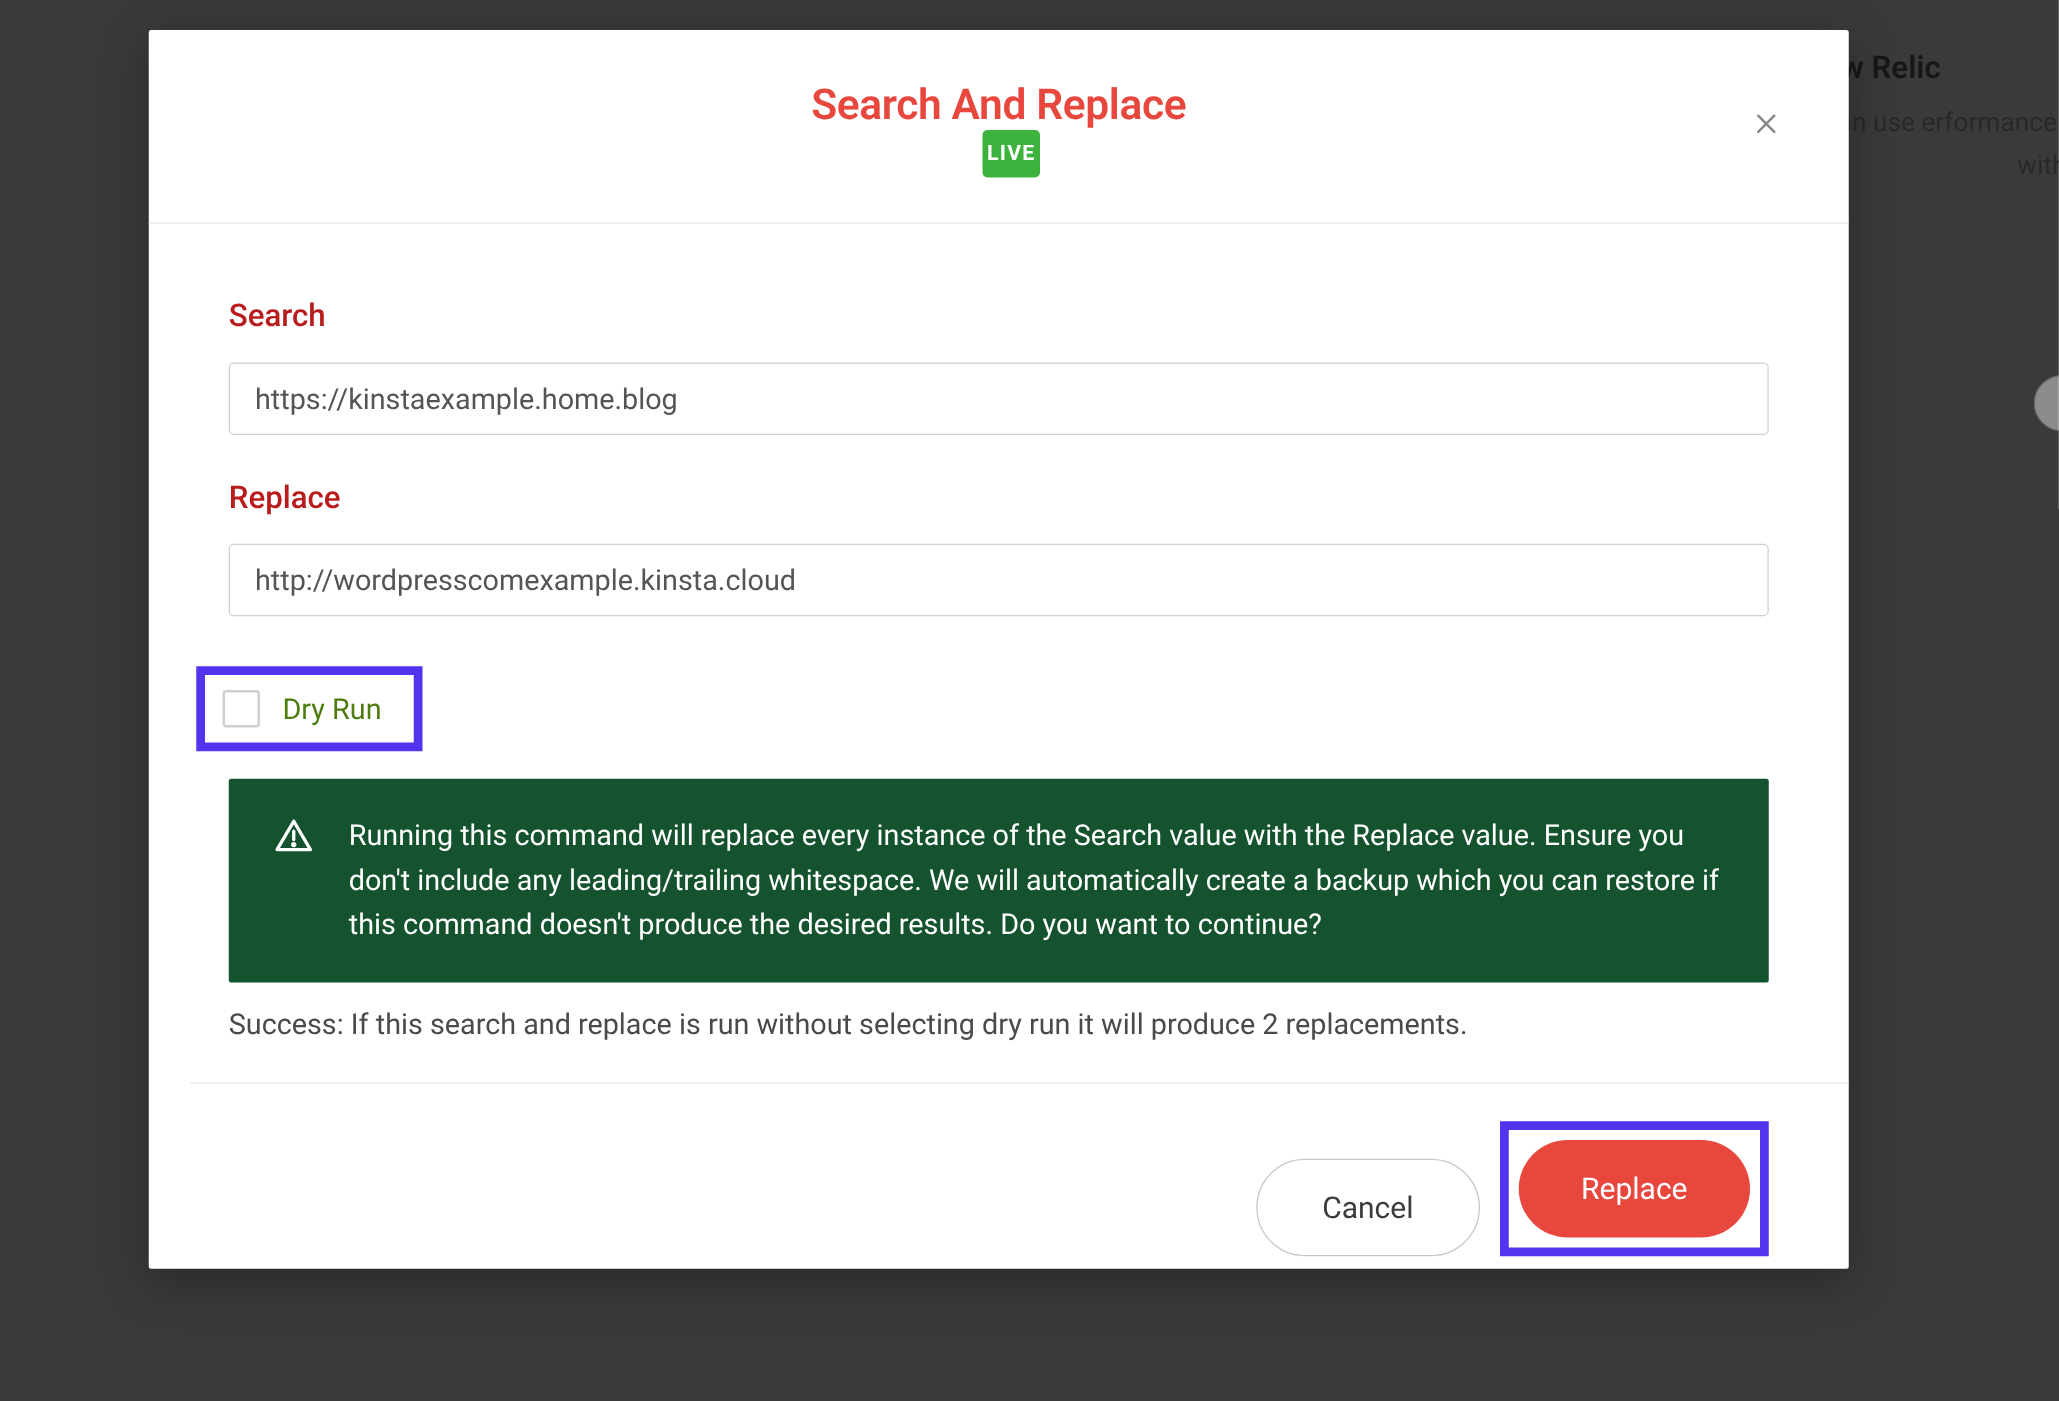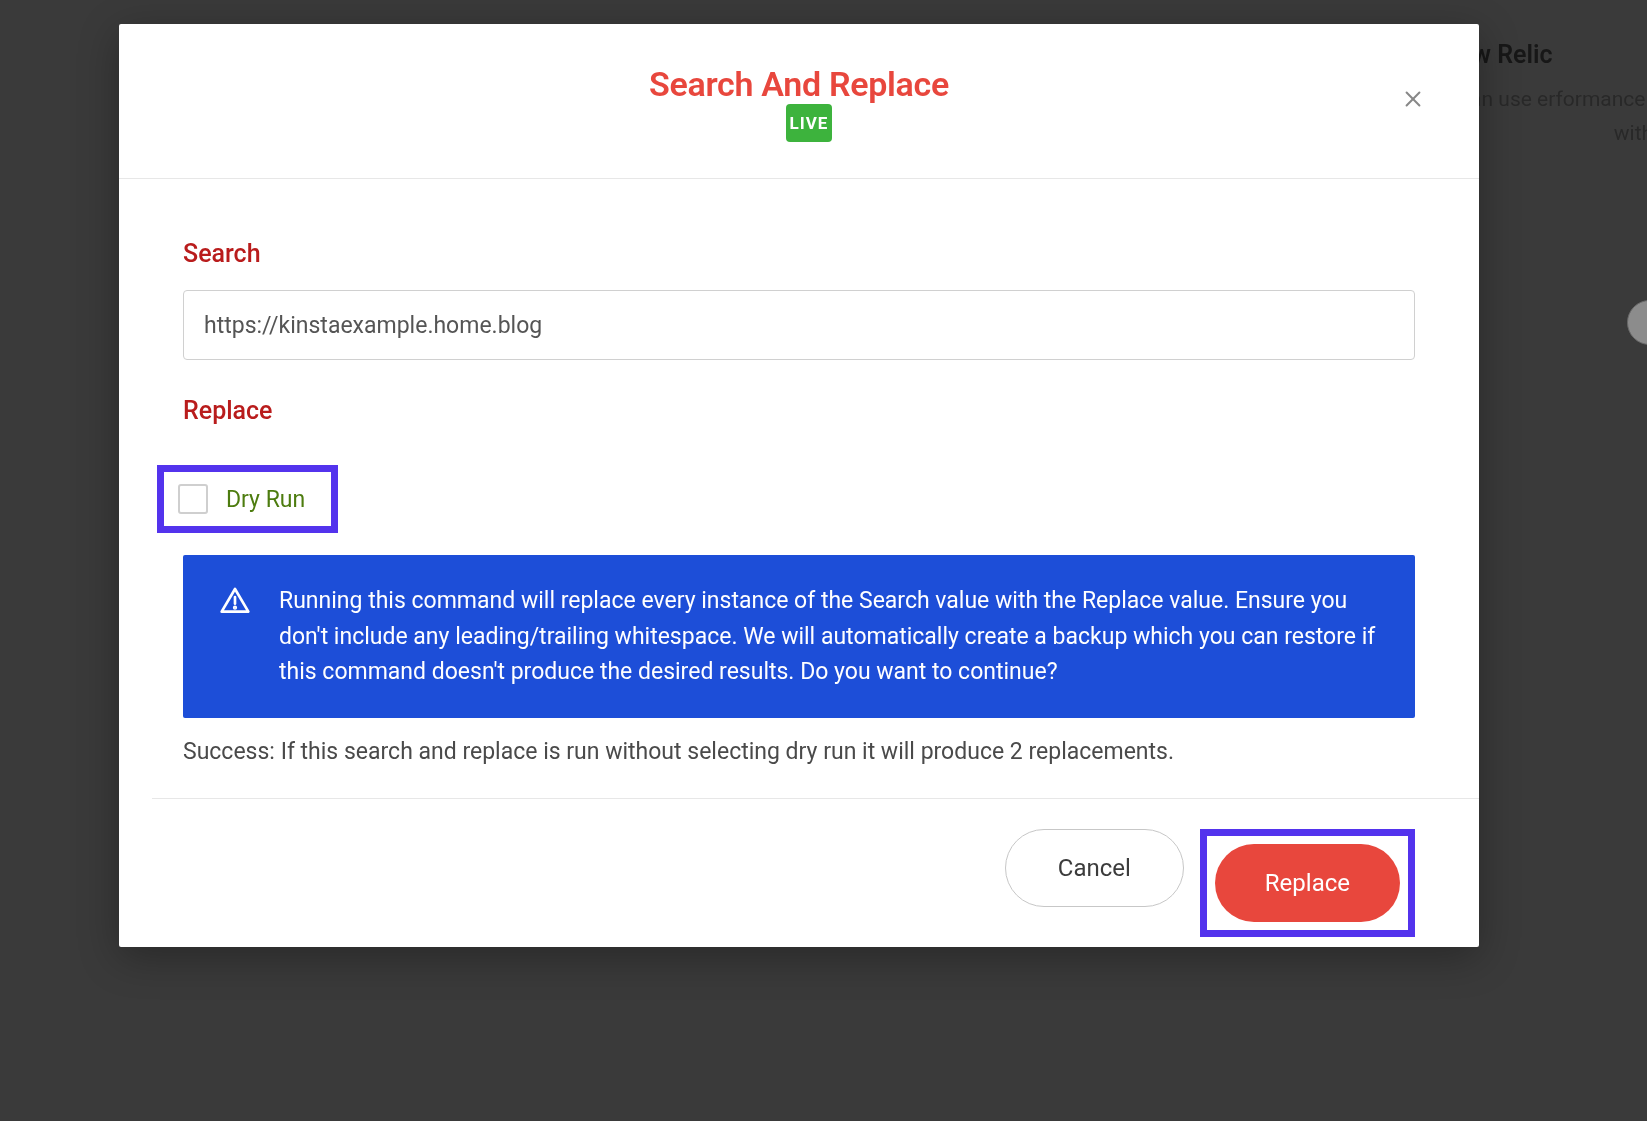--- a/index.html
+++ b/index.html
@@ -115,21 +115,21 @@
     }
     .field-label {
       font-size: 25px;
       color: #b91c1c;
       font-weight: 500;
       margin-bottom: 22px;
       display: block;
     }
     .text-input {
       width: 100%;
-      height: 70px;
+      height: 58px;
       border: 1px solid #d0d0d0;
       border-radius: 4px;
       padding: 12px 20px;
       font-size: 23px;
       color: #555;
       font-family: inherit;
     }
 
     .dryrun-wrap {
       display: inline-flex;
@@ -147,21 +147,21 @@
       border-radius: 3px;
       margin-right: 18px;
       background: #fff;
     }
     .dryrun-label {
       font-size: 23px;
       color: #4d7c0f;
     }
 
     .warning-box {
-      background: #1d4ed8;
+      background: #14532d;
       color: #fff;
       padding: 28px 32px 28px 36px;
       display: flex;
       gap: 28px;
       border-radius: 2px;
     }
     .warning-icon {
       flex-shrink: 0;
       width: 32px;
       height: 32px;
@@ -180,21 +180,21 @@
       margin-top: 18px;
       line-height: 1.4;
     }
 
     .modal-footer {
       border-top: 1px solid #e7e7e7;
       padding: 30px 64px 10px 80px;
       display: flex;
       justify-content: flex-end;
       gap: 16px;
-      align-items: flex-start;
+      align-items: flex-end;
       margin-left: 33px;
     }
     .btn {
       height: 78px;
       padding: 0 44px;
       border-radius: 40px;
       font-size: 24px;
       font-family: inherit;
       cursor: pointer;
       border: none;
@@ -247,20 +247,21 @@
 
   <div class="modal-body">
 
     <div class="field-group">
       <label class="field-label">Search</label>
       <input type="text" class="text-input" value="https://kinstaexample.home.blog" style="">
     </div>
 
     <div class="field-group">
       <label class="field-label">Replace</label>
+      <input type="text" class="text-input" value="http://wordpresscomexample.kinsta.cloud" style="">
     </div>
 
     <div class="dryrun-wrap">
       <span class="checkbox"></span>
       <span class="dryrun-label">Dry Run</span>
     </div>
 
     <div class="warning-box">
       <span class="warning-icon">
         <svg viewBox="0 0 24 24" fill="none" stroke="#fff" stroke-width="2" stroke-linejoin="round" stroke-linecap="round">

